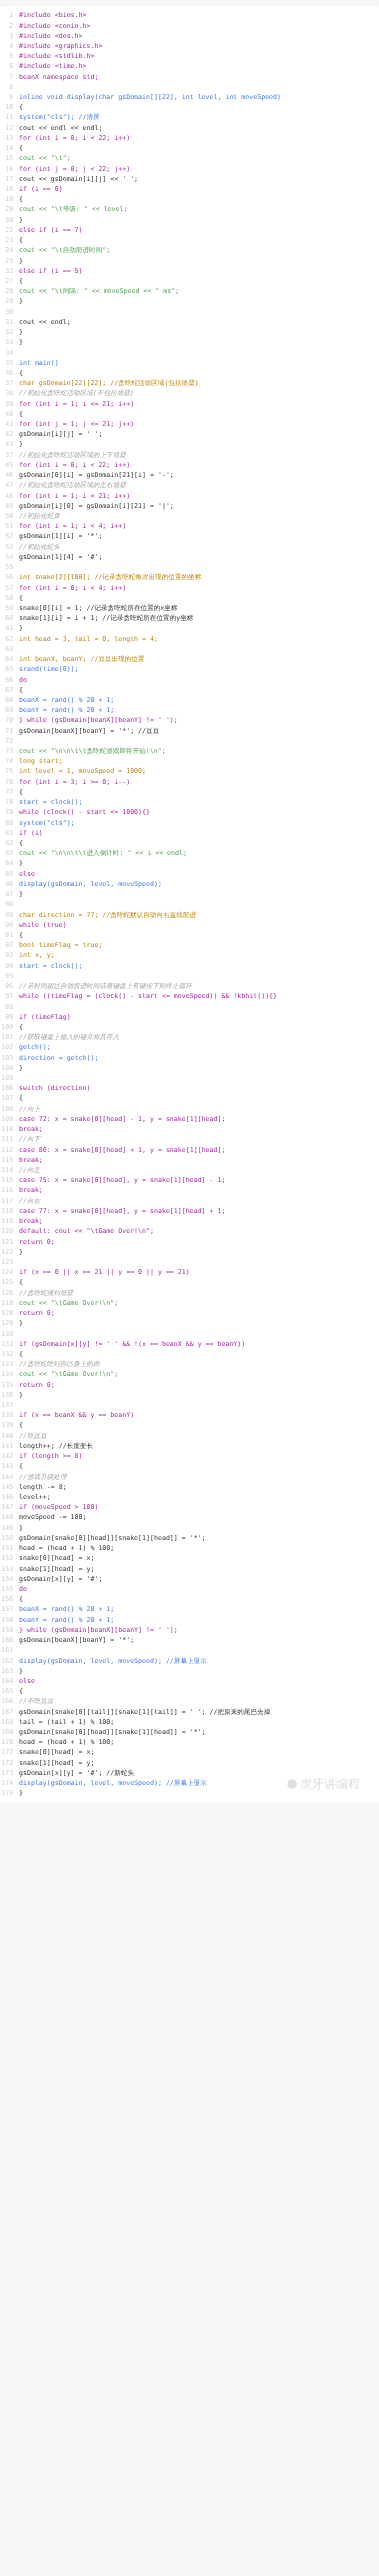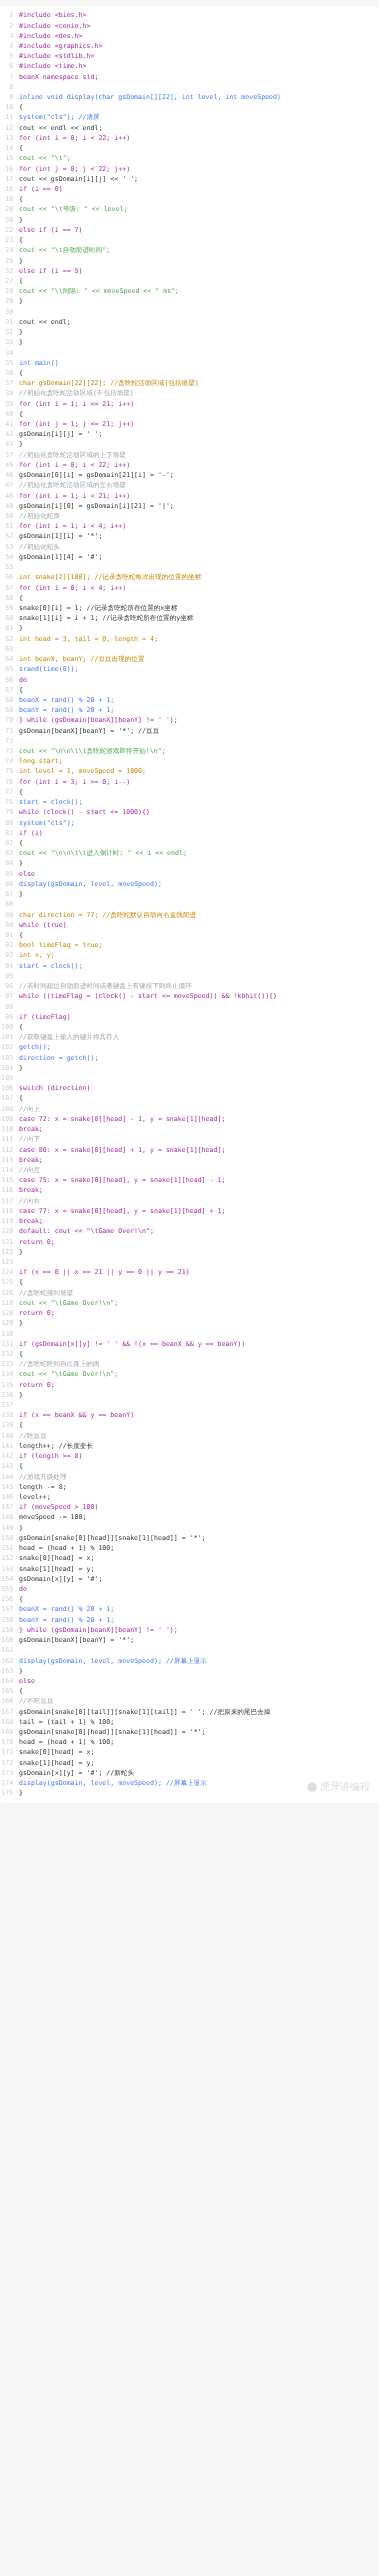--- a/index.html
+++ b/index.html
@@ -4,24 +4,24 @@
 <style>
 *{margin:0;padding:0;box-sizing:border-box}
 body{background:#f6f6f6;font-family:Consolas,Monaco,monospace;font-size:6.6px;line-height:1.55;color:#333;width:379px;padding:5.9px 0}
 .code{background:#fff;border-radius:2.9px;padding:4.4px 0;position:relative}
 .line{display:flex;white-space:pre}
 .ln{width:19px;text-align:right;color:#ccc;padding-right:5.9px;flex-shrink:0;user-select:none}
 .ct{flex:1;padding-right:7.4px}
 .kw{color:#a626a4}
 .ty{color:#c18401}
 .st{color:#50a14f}
-.cm{color:#a0a1a7;}
+.cm{color:#a0a1a7;font-style:italic}
 .fn{color:#4078f2}
 .pp{color:#a626a4}
-.wm{position:absolute;right:9px;bottom:8.8px;color:#ddd;font-size:10px;font-family:Liberation Sans, sans-serif}
+.wm{position:absolute;right:19px;bottom:8.8px;color:#ddd;font-size:12px;font-family:Liberation Mono, monospace}
 .wm svg{width:10.3px;height:10.3px;vertical-align:middle;margin-right:2.9px}
 </style>
 </head>
 <body>
 
 <div class="code">
 <div id="lines">
       <div class="line"><span class="ln">1</span><span class="ct pp">#include &lt;bios.h&gt;</span></div>
       <div class="line"><span class="ln">2</span><span class="ct pp">#include &lt;conio.h&gt;</span></div>
       <div class="line"><span class="ln">3</span><span class="ct pp">#include &lt;dos.h&gt;</span></div>

